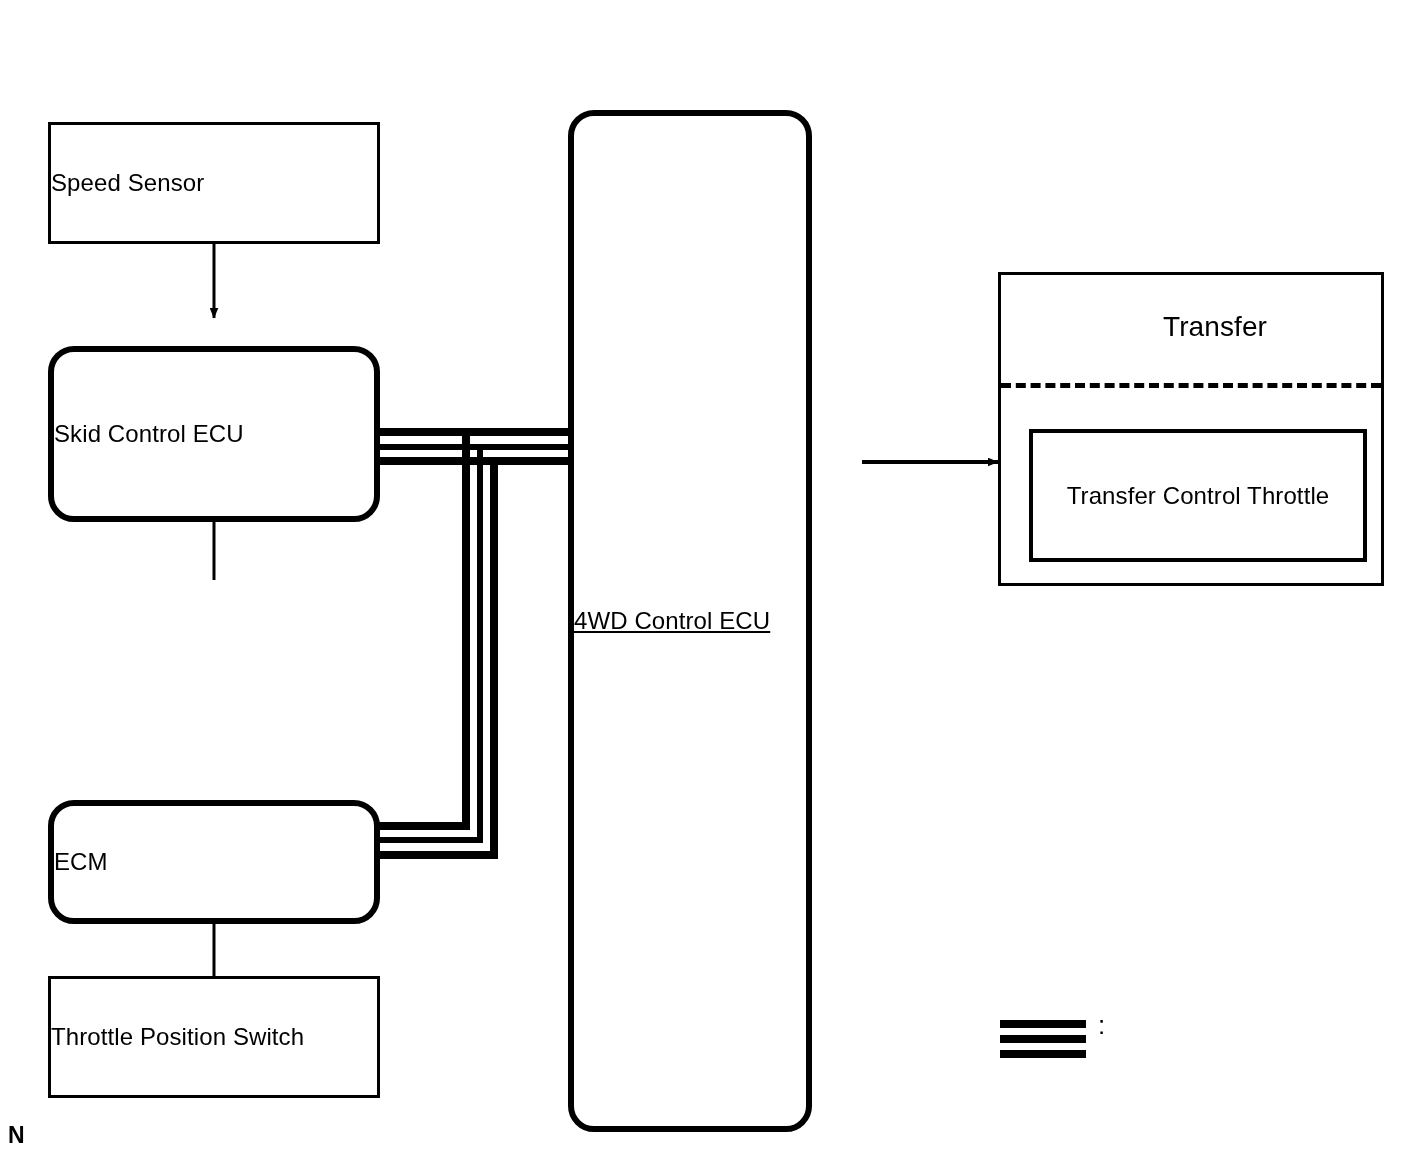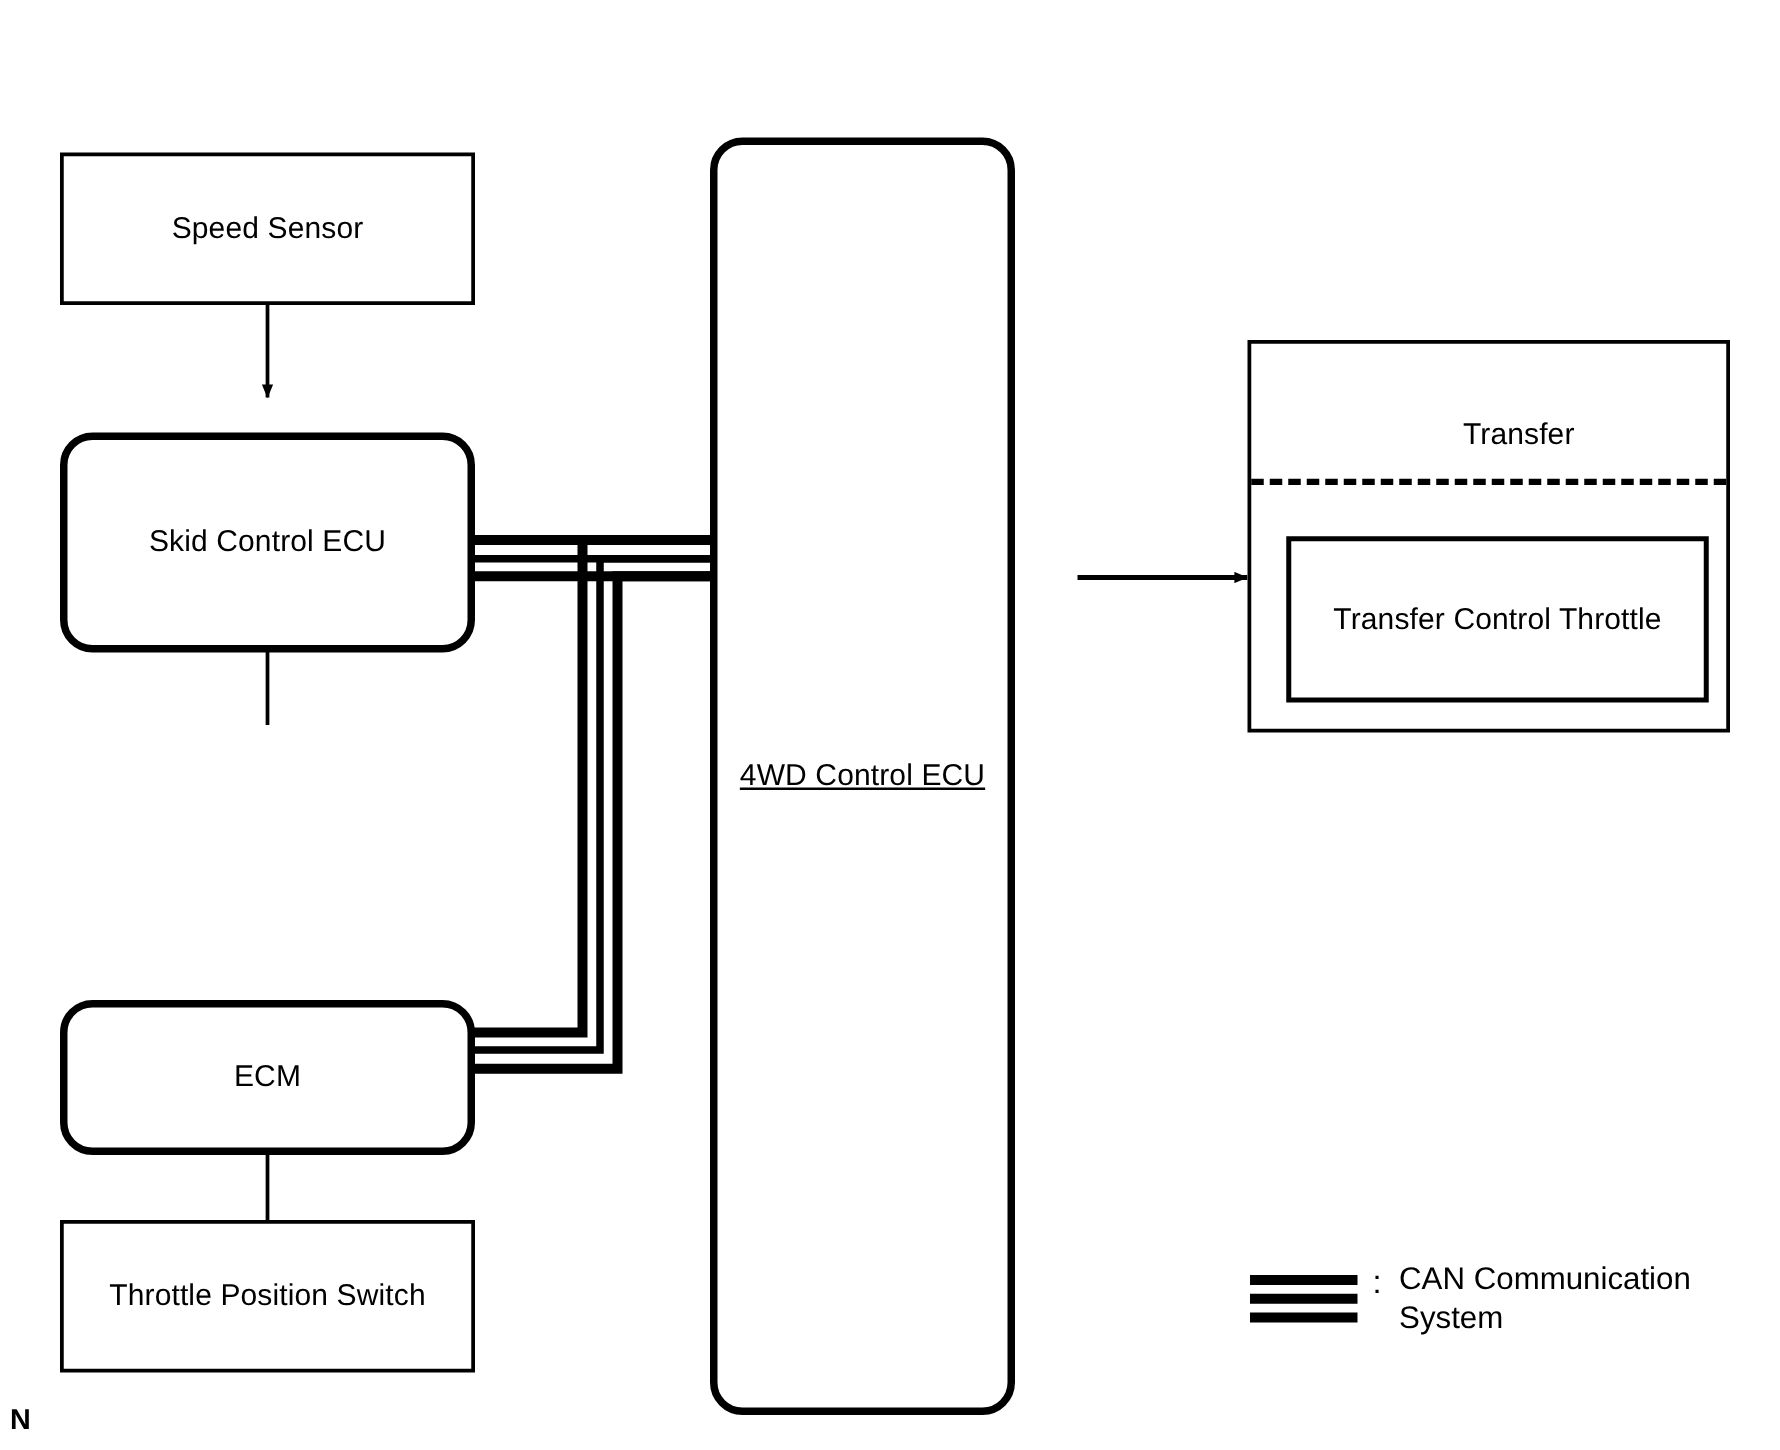--- a/index.html
+++ b/index.html
@@ -18,21 +18,21 @@
     height: 1160px;
     background: #ffffff;
     overflow: hidden;
   }
   .node {
     position: absolute;
     box-sizing: border-box;
     background: #ffffff;
     display: flex;
     align-items: center;
-    justify-content: center;
+    justify-content: flex-start;
     text-align: center;
   }
   .node-label {
     font-size: 24px;
     line-height: 1.15;
     letter-spacing: 0.1px;
     color: #000000;
     white-space: nowrap;
   }
   
@@ -49,23 +49,23 @@
   
   .box-outer {
     border: 3px solid #000000;
     border-radius: 0;
     display: block;
   }
   .transfer-title {
     position: absolute;
     left: 0;
     right: 0;
-    top: 59px;
+    top: 36px;
     text-align: center;
-    font-size: 24px;
+    font-size: 28px;
     padding-left: 48px;
   }
   .transfer-divider {
     position: absolute;
     left: 0px;
     right: 0px;
     top: 108px;
     height: 0;
     border-top: 5px dashed #000000;
   }
@@ -202,18 +202,17 @@
 
   <div id="legend">
     <div class="legend-swatch">
       <div class="legend-bar"></div>
       <div class="legend-gap"></div>
       <div class="legend-bar"></div>
       <div class="legend-gap"></div>
       <div class="legend-bar"></div>
     </div>
     <div class="legend-colon">:</div>
-    <div class="legend-text">CAN Communication System</div>
   </div>
 
   <div id="corner-mark">N</div>
 
 </div>
 
 </body></html>

